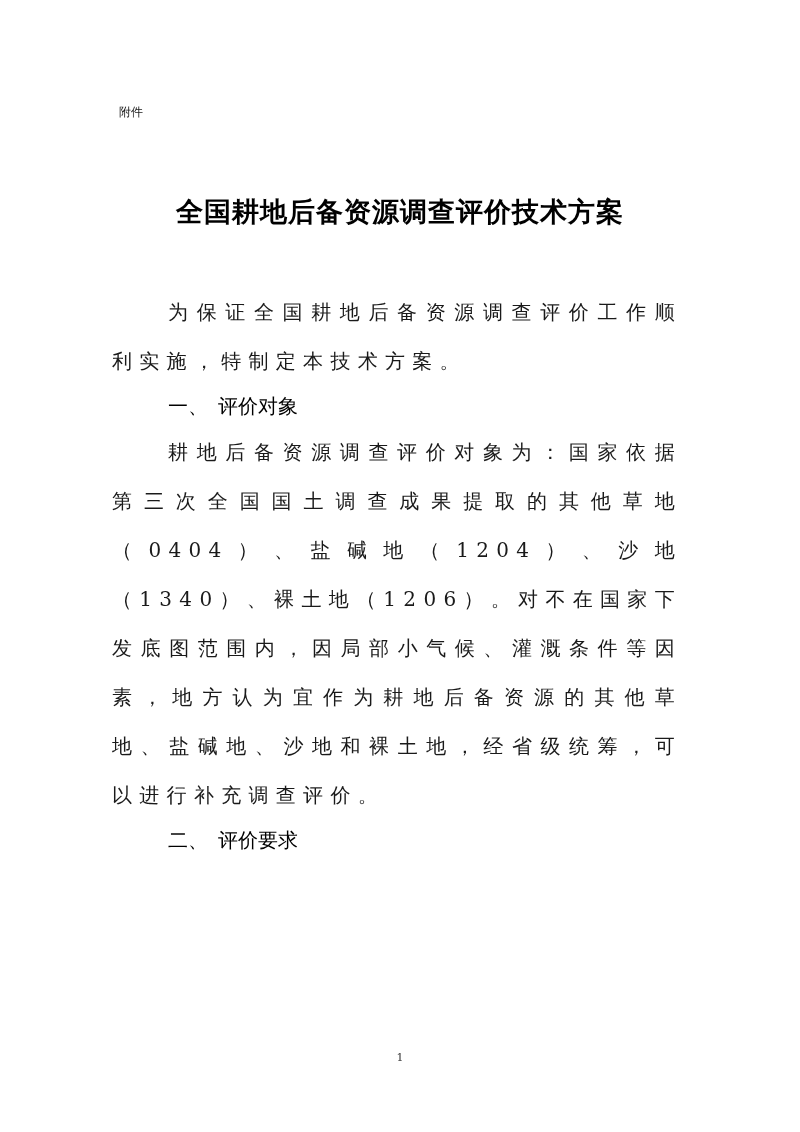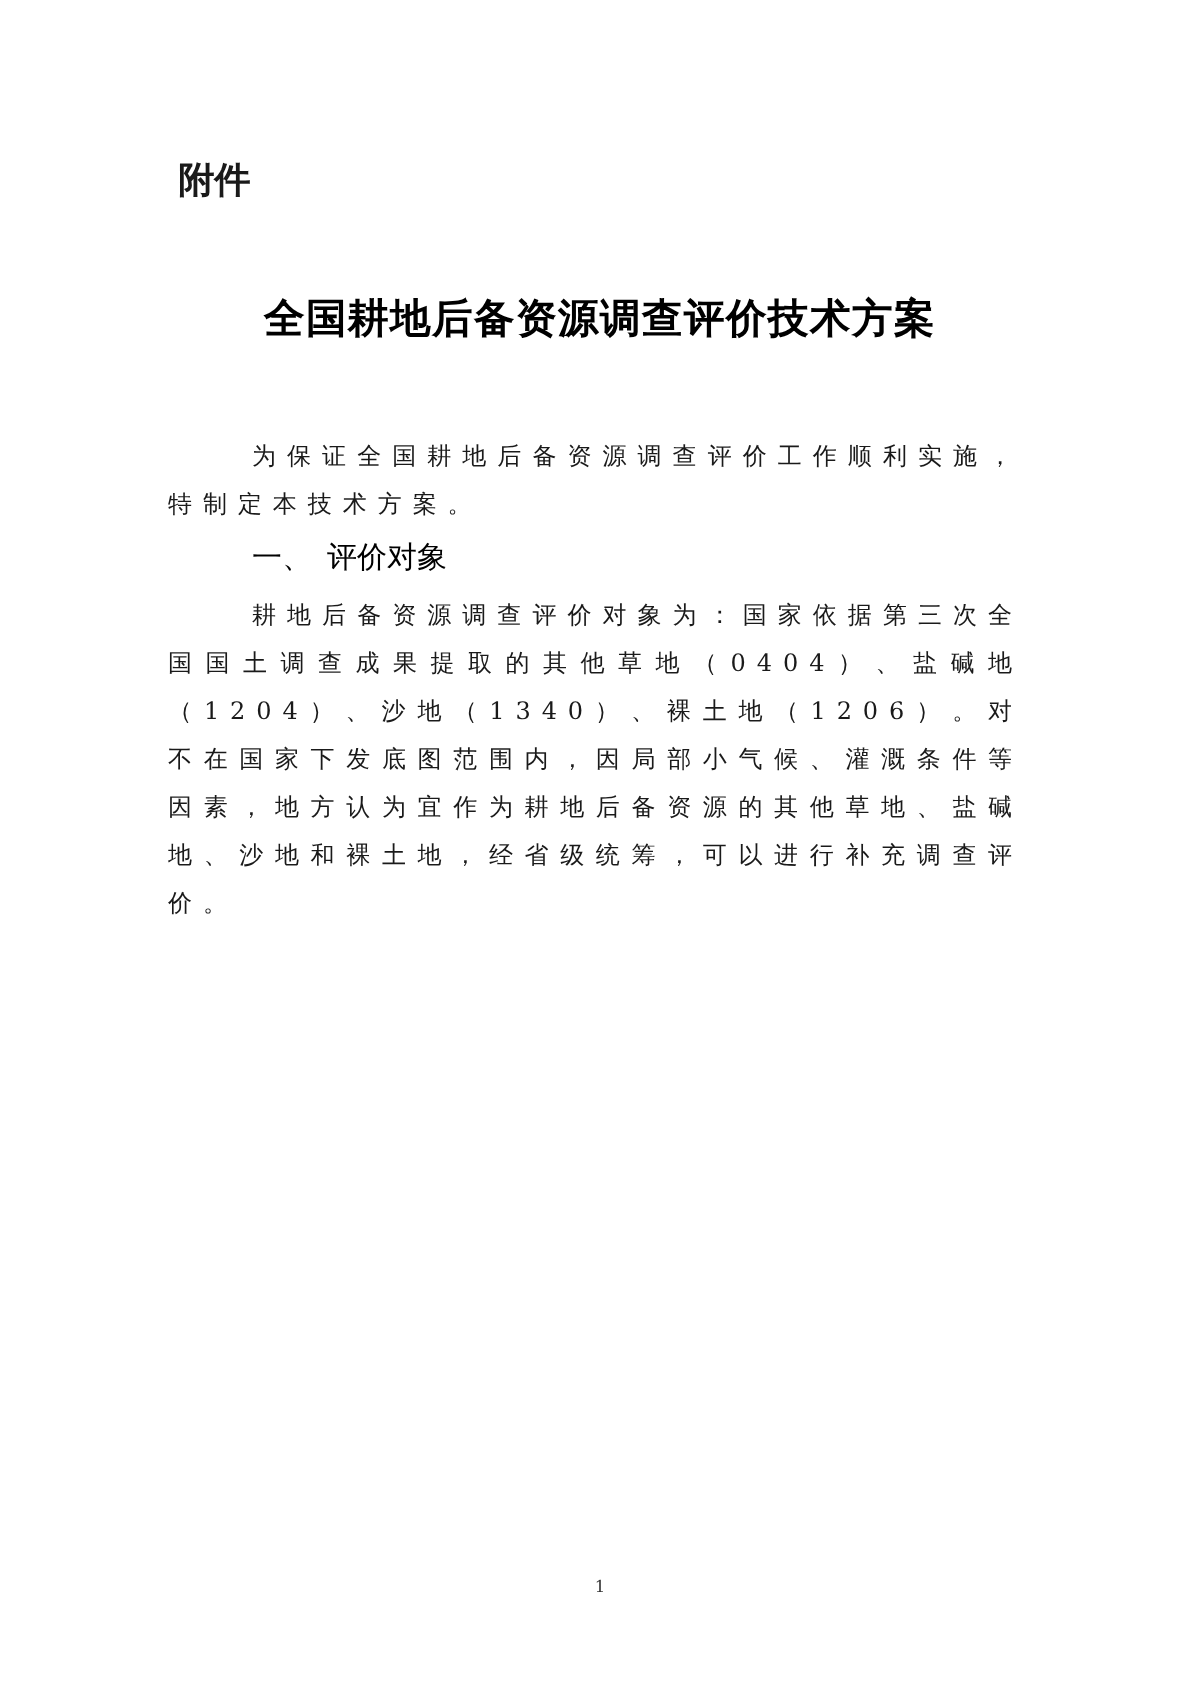--- a/index.html
+++ b/index.html
@@ -1,24 +1,24 @@
 <!DOCTYPE html>
 <html><head>
 <meta charset="utf-8">
 <style>
   html, body { margin: 0; padding: 0; background: #ffffff; }
   body { width: 800px; height: 1132px; position: relative; overflow: hidden;
          font-family: "DejaVu Serif", "Liberation Serif", serif; color: #1a1a1a; }
   .page { position: absolute; left: 0; top: 0; width: 800px; height: 1132px; }
   .attach { position: absolute; left: 119px; top: 104px; font-family: "DejaVu Sans", "Liberation Sans", sans-serif;
-            font-size: 24px; font-weight: bold; letter-spacing: 0px; }
+            font-size: 12px; font-weight: normal; letter-spacing: 0px; }
   .title { position: absolute; left: 0; width: 800px; top: 194px; text-align: center;
            font-family: Liberation Sans, sans-serif; font-weight: bold; font-size: 27px; letter-spacing: 1px; color:#000; }
   .body { position: absolute; left: 112px; top: 288px; width: 570px; }
-  .p { font-size: 16px; line-height: 32px; letter-spacing: 7.3px; text-align: justify; margin: 0; }
+  .p { font-size: 20px; line-height: 49px; letter-spacing: 7.3px; text-align: justify; margin: 0; }
   .p.indent { text-indent: 56px; }
   .h { font-family: Liberation Sans, sans-serif; font-size: 20px; line-height: 41.5px;
        margin: 0; padding-left: 56px; color: #000; }
   .h .num { display: inline-block; width: 50px; }
   .pagenum { position: absolute; left: 0; width: 800px; top: 1051px; text-align: center; font-size: 11px; color:#333; }
 </style>
 </head>
 <body>
 
 <div class="page">
@@ -26,16 +26,19 @@
   <div class="title">全国耕地后备资源调查评价技术方案</div>
 
   <div class="body">
     <p class="p indent">为保证全国耕地后备资源调查评价工作顺利实施，特制定本技术方案。</p>
 
     <div class="h">
       <span class="num">一、</span><span>评价对象</span>
     </div>
     <p class="p indent">耕地后备资源调查评价对象为：国家依据第三次全国国土调查成果提取的其他草地（0404）、盐碱地（1204）、沙地（1340）、裸土地（1206）。对不在国家下发底图范围内，因局部小气候、灌溉条件等因素，地方认为宜作为耕地后备资源的其他草地、盐碱地、沙地和裸土地，经省级统筹，可以进行补充调查评价。</p>
 
+    <div class="h">
+      <span class="num">二、</span><span>评价要求</span>
+    </div>
   </div>
 
   <div class="pagenum">1</div>
 </div>
 
 </body></html>

